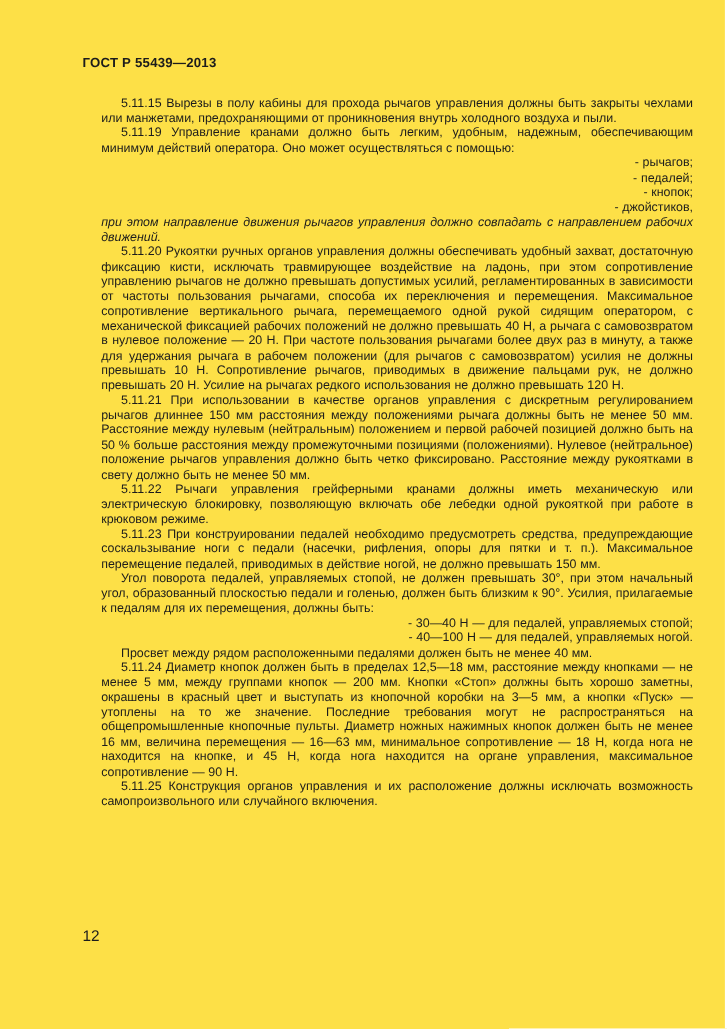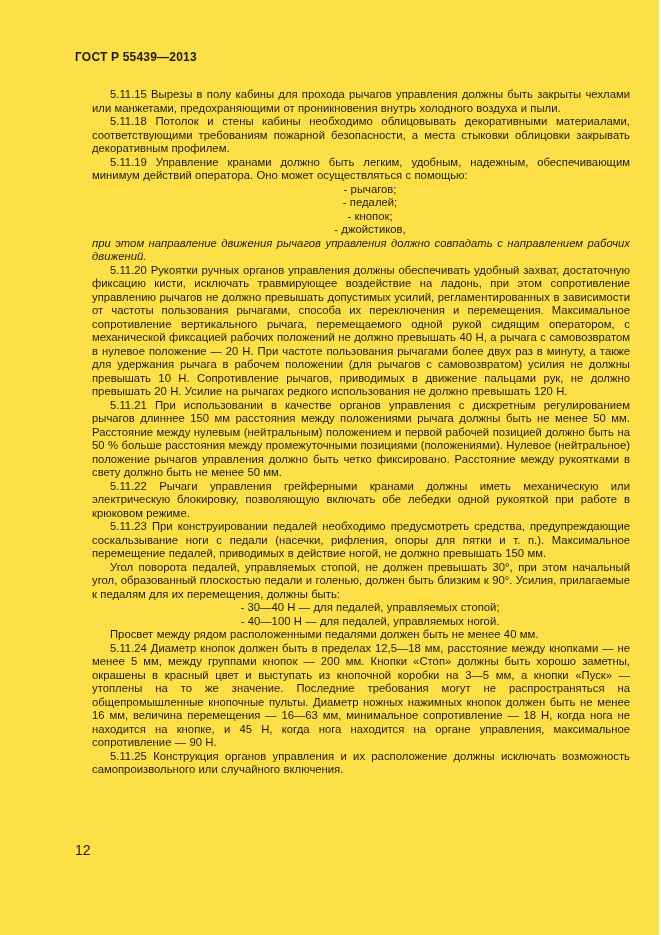--- a/index.html
+++ b/index.html
@@ -44,40 +44,39 @@
   }
   .doc-body p.indent {
     text-indent: 18px;
   }
   .doc-body p.flush {
     text-indent: 0;
     font-style: italic;
   }
   .doc-body p.list {
     padding-left: 18px;
-    text-align: center;
+    text-align: right;
     text-indent: 0;
     hyphens: none;
   }
   .page-number {
     position: absolute;
     left: 75px;
     top: 842px;
     font-size: 14px;
   }
 </style>
 </head>
 <body>
 
 <div class="page">
   <div class="doc-header">ГОСТ Р 55439—2013</div>
 
   <div class="doc-body">
       <p class="indent">5.11.15 Вырезы в полу кабины для прохода рычагов управления должны быть закрыты чехлами или манжетами, предохраняющими от проникновения внутрь холодного воздуха и пыли.</p>
-      <p class="indent">5.11.18 Потолок и стены кабины необходимо облицовывать декоративными материалами, соответствующими требованиям пожарной безопасности, а места стыковки облицовки закрывать декоративным профилем.</p>
       <p class="indent">5.11.19 Управление кранами должно быть легким, удобным, надежным, обеспечивающим минимум действий оператора. Оно может осуществляться с помощью:</p>
       <p class="list">- рычагов;</p>
       <p class="list">- педалей;</p>
       <p class="list">- кнопок;</p>
       <p class="list">- джойстиков,</p>
       <p class="flush">при этом направление движения рычагов управления должно совпадать с направлением рабочих движений.</p>
       <p class="indent">5.11.20 Рукоятки ручных органов управления должны обеспечивать удобный захват, достаточную фиксацию кисти, исключать травмирующее воздействие на ладонь, при этом сопротивление управлению рычагов не должно превышать допустимых усилий, регламентированных в зависимости от частоты пользования рычагами, способа их переключения и перемещения. Максимальное сопротивление вертикального рычага, перемещаемого одной рукой сидящим оператором, с механической фиксацией рабочих положений не должно превышать 40 Н, а рычага с самовозвратом в нулевое положение — 20 Н. При частоте пользования рычагами более двух раз в минуту, а также для удержания рычага в рабочем положении (для рычагов с самовозвратом) усилия не должны превышать 10 Н. Сопротивление рычагов, приводимых в движение пальцами рук, не должно превышать 20 Н. Усилие на рычагах редкого использования не должно превышать 120 Н.</p>
       <p class="indent">5.11.21 При использовании в качестве органов управления с дискретным регулированием рычагов длиннее 150 мм расстояния между положениями рычага должны быть не менее 50 мм. Расстояние между нулевым (нейтральным) положением и первой рабочей позицией должно быть на 50 % больше расстояния между промежуточными позициями (положениями). Нулевое (нейтральное) положение рычагов управления должно быть четко фиксировано. Расстояние между рукоятками в свету должно быть не менее 50 мм.</p>
       <p class="indent">5.11.22 Рычаги управления грейферными кранами должны иметь механическую или электрическую блокировку, позволяющую включать обе лебедки одной рукояткой при работе в крюковом режиме.</p>
       <p class="indent">5.11.23 При конструировании педалей необходимо предусмотреть средства, предупреждающие соскальзывание ноги с педали (насечки, рифления, опоры для пятки и т. п.). Максимальное перемещение педалей, приводимых в действие ногой, не должно превышать 150 мм.</p>

